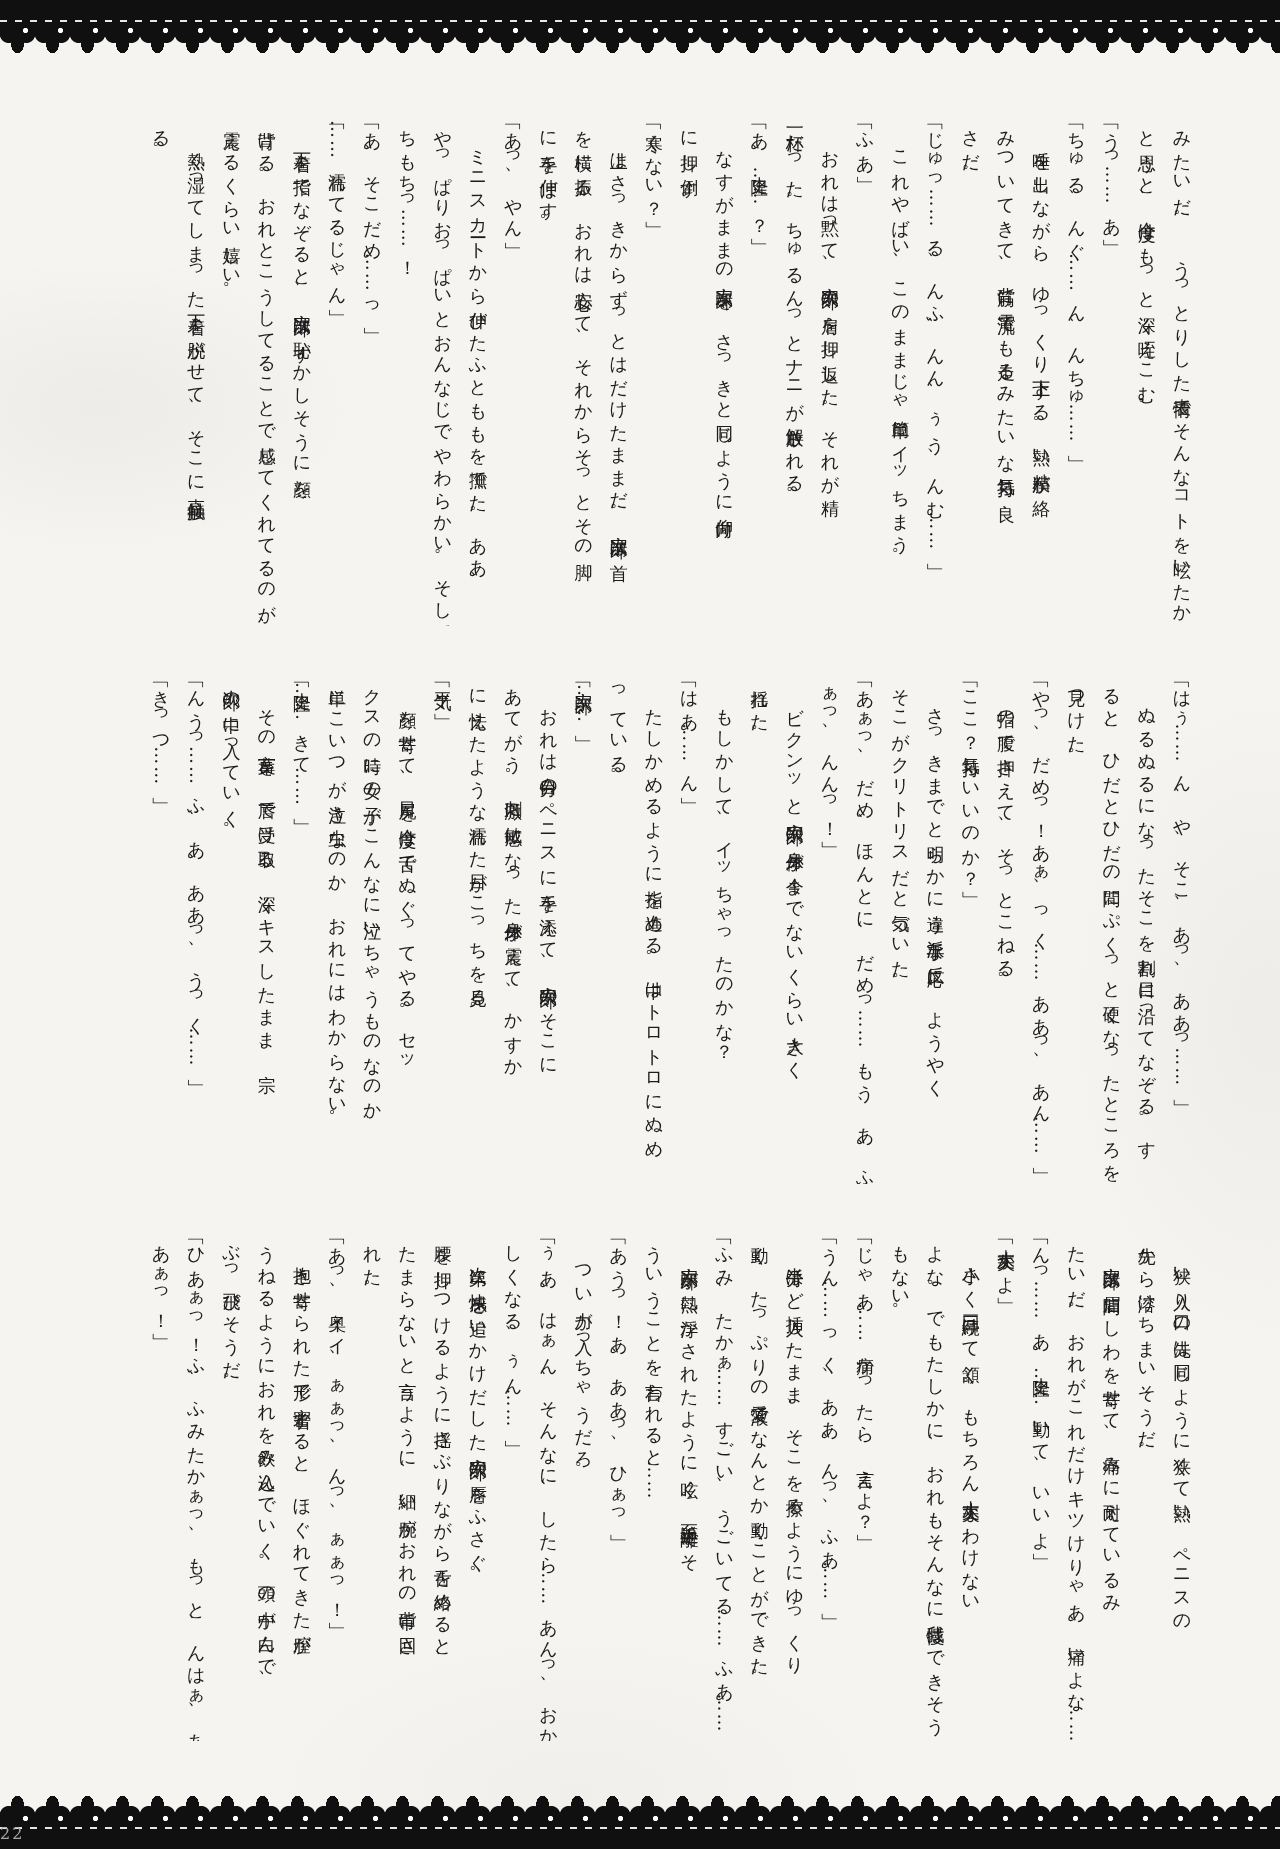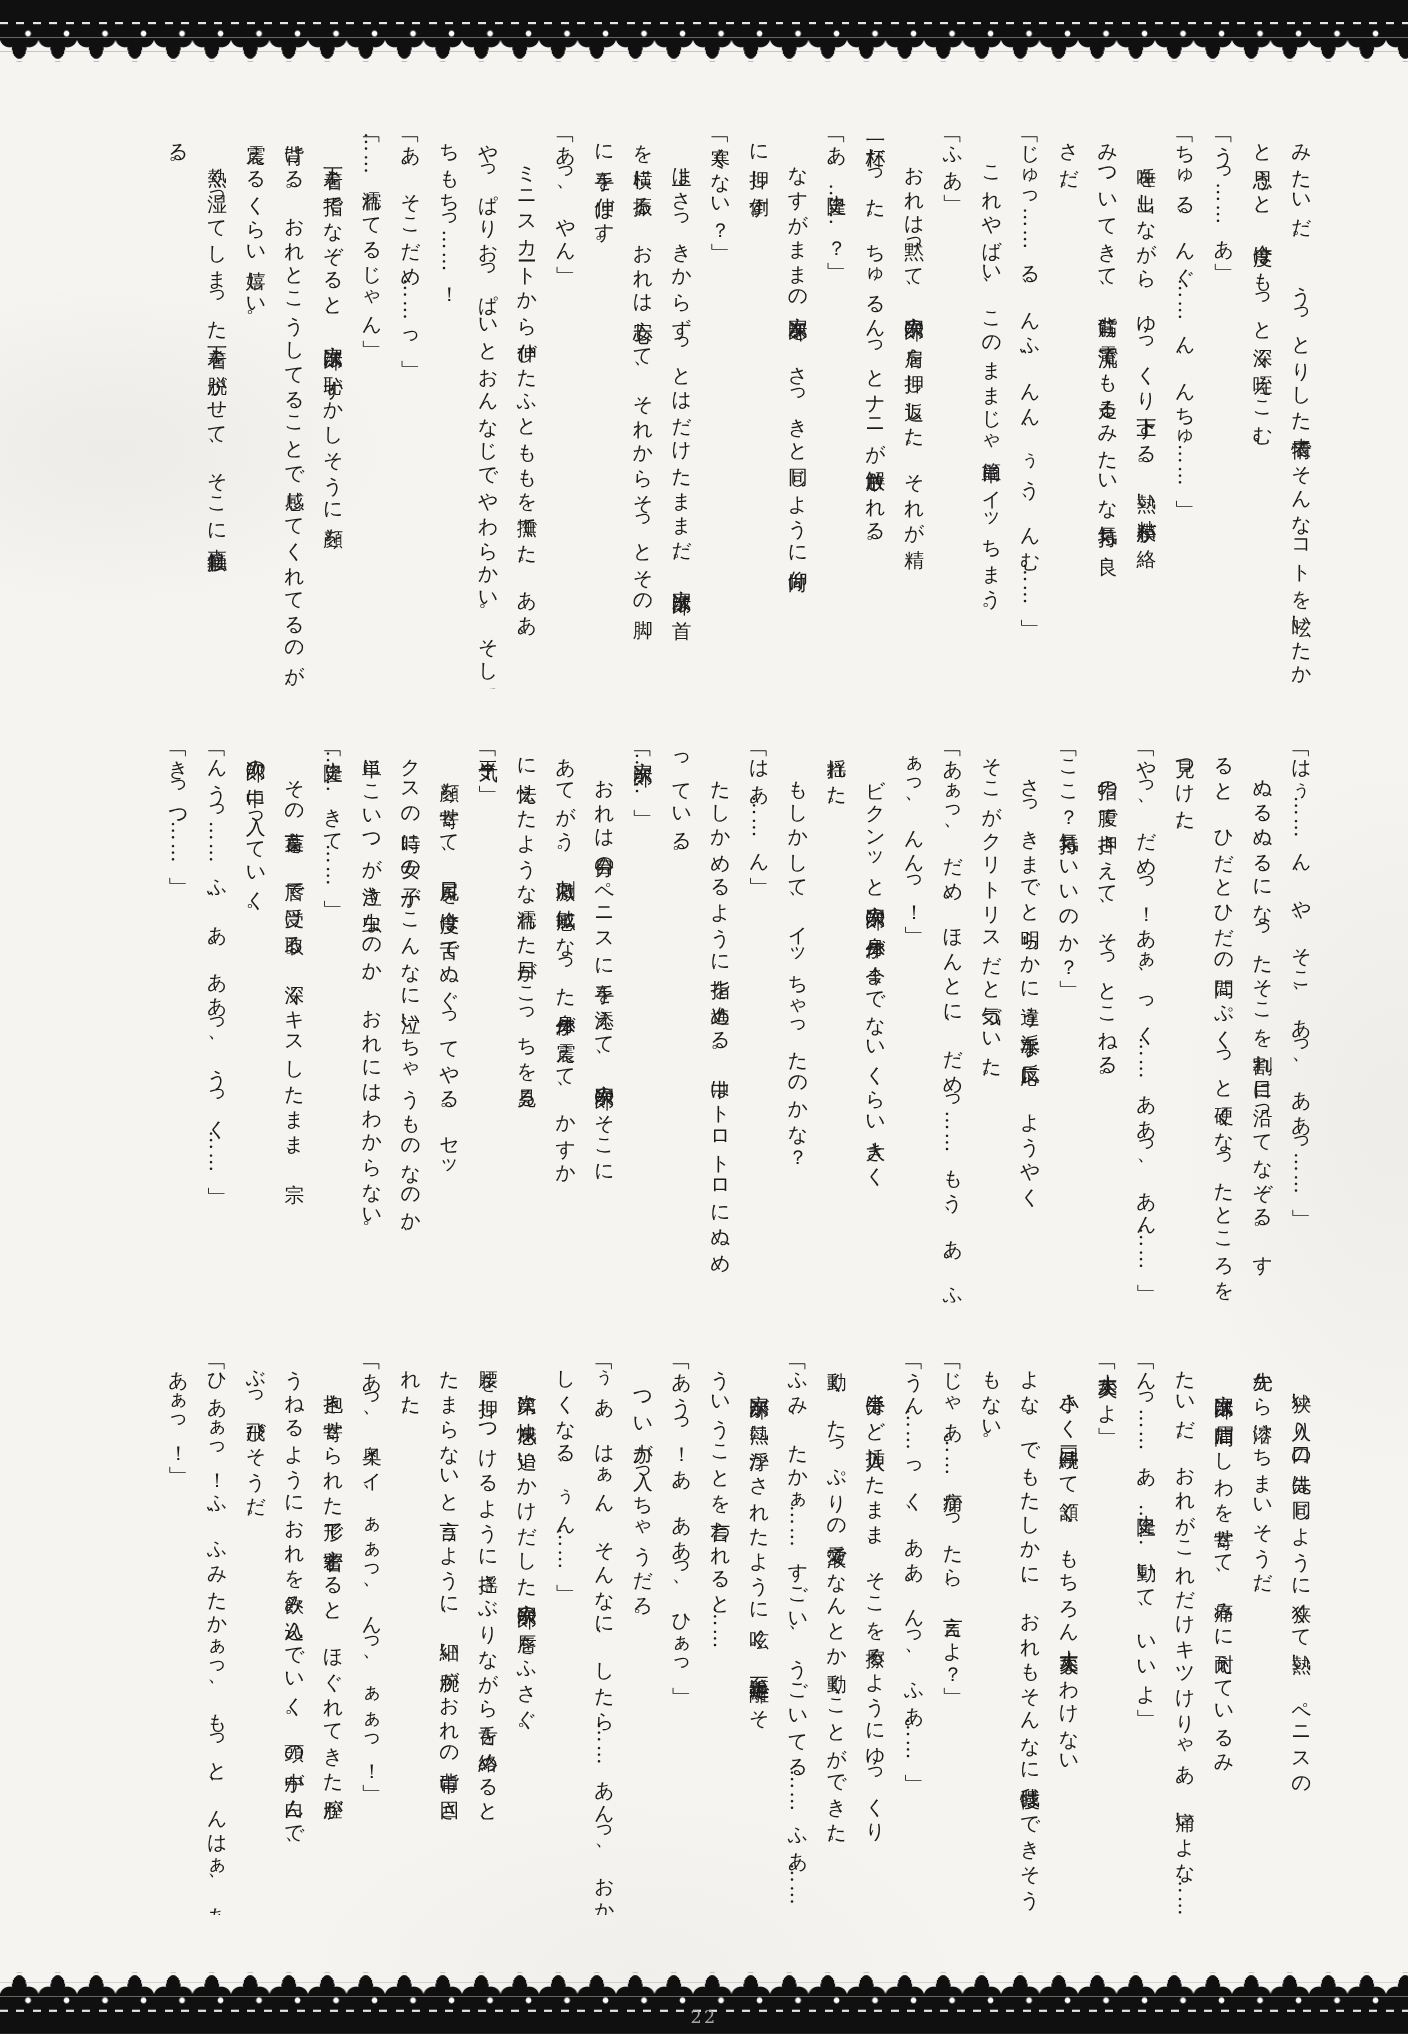--- a/index.html
+++ b/index.html
@@ -41,21 +41,21 @@
       linear-gradient(#101010 0 0) 0px 0px / 100% 34px no-repeat;
   }
   .lace-top { top: 0; }
   .lace-bottom { bottom: 0; transform: scaleY(-1); }
 
   .page-number {
     position: absolute;
     bottom: 6px;
     left: 0;
     right: 0;
-    text-align: center;
+    text-align: left;
     color: #a7a7a7;
     font-size: 16px;
     letter-spacing: 2px;
     z-index: 3;
   }
 
   
   .band {
     position: absolute;
     right: 80px;

